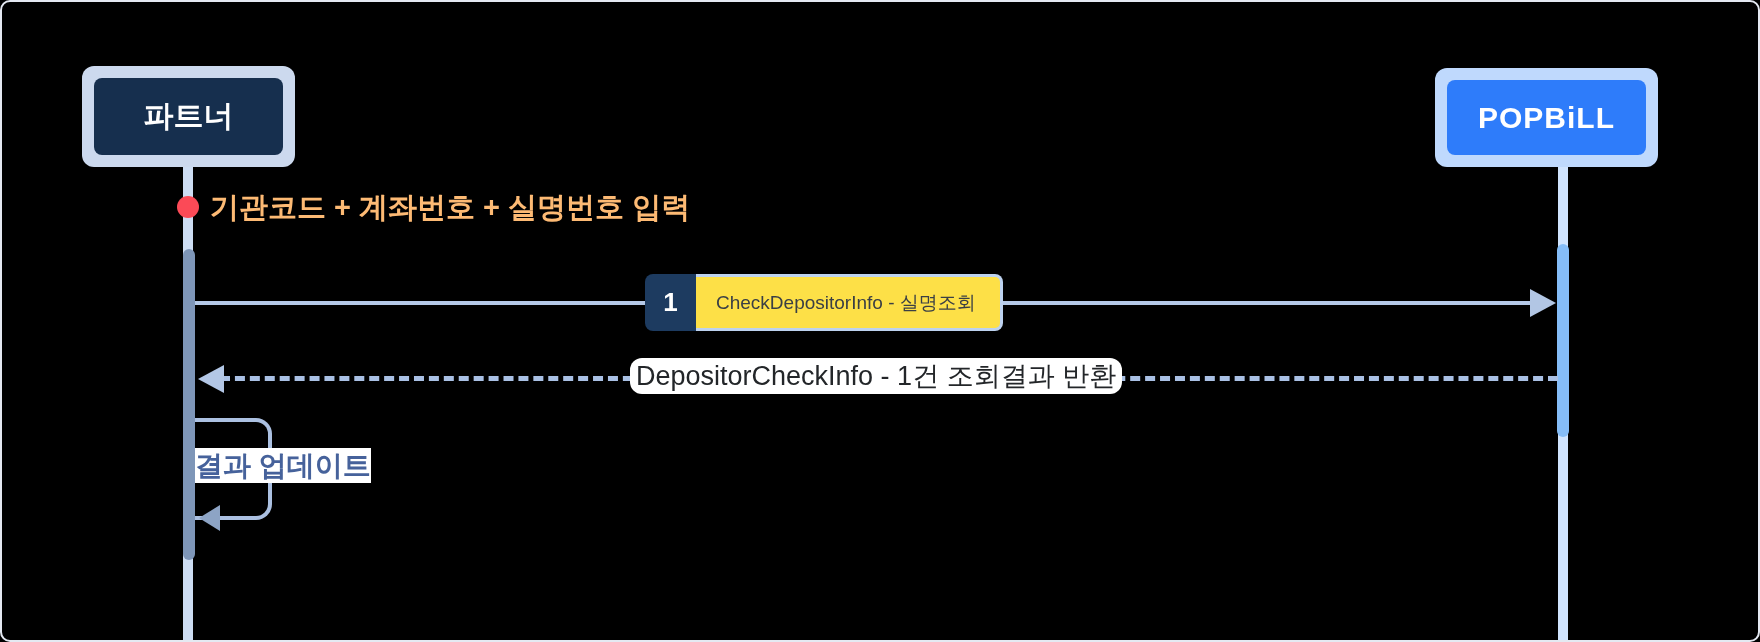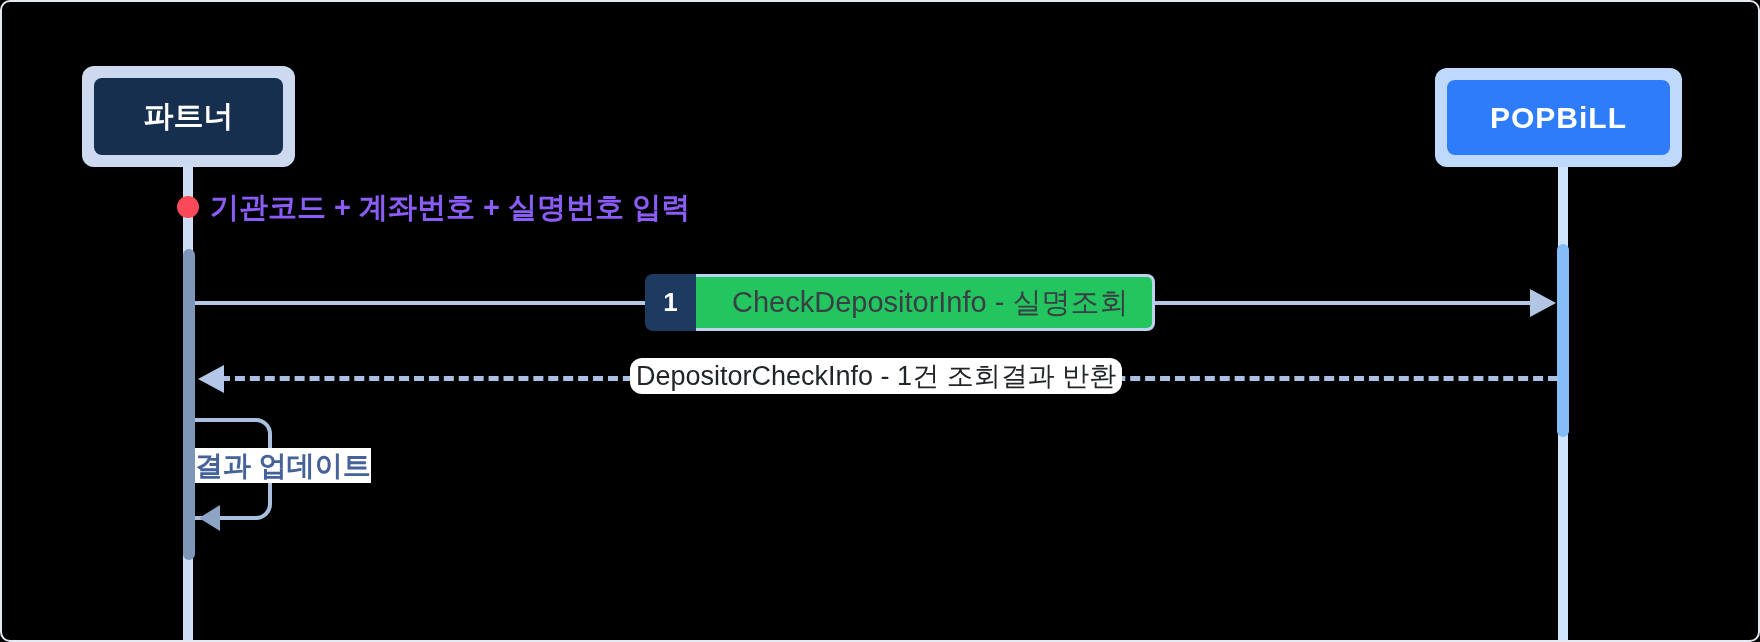--- a/index.html
+++ b/index.html
@@ -29,61 +29,61 @@
     border-radius: 8px;
     display: flex;
     align-items: center;
     justify-content: center;
     color: #ffffff;
     font-weight: bold;
     font-size: 30px;
   }
   .actor-partner { left: 80px; top: 64px; width: 213px; height: 101px; background: #ccd9ee; }
   .actor-partner .actor-inner { background: #162f4e; }
-  .actor-popbill { left: 1433px; top: 66px; width: 247px; height: 99px; background: #bfd9fd; }
+  .actor-popbill { left: 1433px; top: 66px; width: 223px; height: 99px; background: #bfd9fd; }
   .actor-popbill .actor-inner { background: #2e7cfa; letter-spacing: 1px; }
 
   
   .lifeline { position: absolute; width: 10px; z-index: 1; }
   .lifeline-partner { left: 181px; top: 160px; height: 482px; background: #cdddf3; }
   .lifeline-popbill { left: 1556px; top: 160px; height: 482px; background: #d0e4fe; }
   .activation { position: absolute; width: 12px; border-radius: 6px; z-index: 2; }
   .activation-partner { left: 181px; top: 247px; height: 311px; background: #7e96b8; }
   .activation-popbill { left: 1555px; top: 242px; height: 193px; background: #85bdf8; }
 
   
   .start-dot {
     position: absolute; left: 175px; top: 194px;
     width: 22px; height: 22px; border-radius: 50%;
     background: #fb4a57; z-index: 3;
   }
   .start-note {
     position: absolute; left: 208px; top: 189px;
     font-size: 29px; line-height: 32px; font-weight: bold;
-    color: #8b5cf6; z-index: 3; white-space: nowrap;
+    color: #fdba74; z-index: 3; white-space: nowrap;
   }
 
   
   .msg1-line { position: absolute; left: 193px; top: 299px; width: 1340px; height: 4px; background: #b5c9e7; z-index: 2; }
   .msg1-head {
     position: absolute; left: 1528px; top: 287px; width: 0; height: 0; z-index: 2;
     border-top: 14px solid transparent; border-bottom: 14px solid transparent;
     border-left: 26px solid #b2c6e4;
   }
   .msg1-label { position: absolute; left: 643px; top: 272px; height: 57px; display: flex; z-index: 4; }
   .msg1-badge {
     width: 51px; background: #1d3b60; border-radius: 8px 0 0 8px;
     color: #ffffff; font-weight: bold; font-size: 26px;
     display: flex; align-items: center; justify-content: center;
   }
   .msg1-box {
-    background: #22c55e; border: 3px solid #bdd2ef; border-left: none;
+    background: #fde047; border: 3px solid #bdd2ef; border-left: none;
     border-radius: 0 8px 8px 0; box-sizing: border-box;
     display: flex; align-items: center;
-    padding: 0 24px 0 36px; font-size: 29px; color: #3a3f45; white-space: nowrap;
+    padding: 0 24px 0 20px; font-size: 19px; color: #3a3f45; white-space: nowrap;
   }
 
   
   .msg2-line { position: absolute; left: 218px; top: 374px; width: 1338px; height: 0; border-top: 5px dashed #a9c0e4; z-index: 2; }
   .msg2-head {
     position: absolute; left: 196px; top: 363px; width: 0; height: 0; z-index: 2;
     border-top: 14px solid transparent; border-bottom: 14px solid transparent;
     border-right: 26px solid #b3c7e6;
   }
   .msg2-label {

